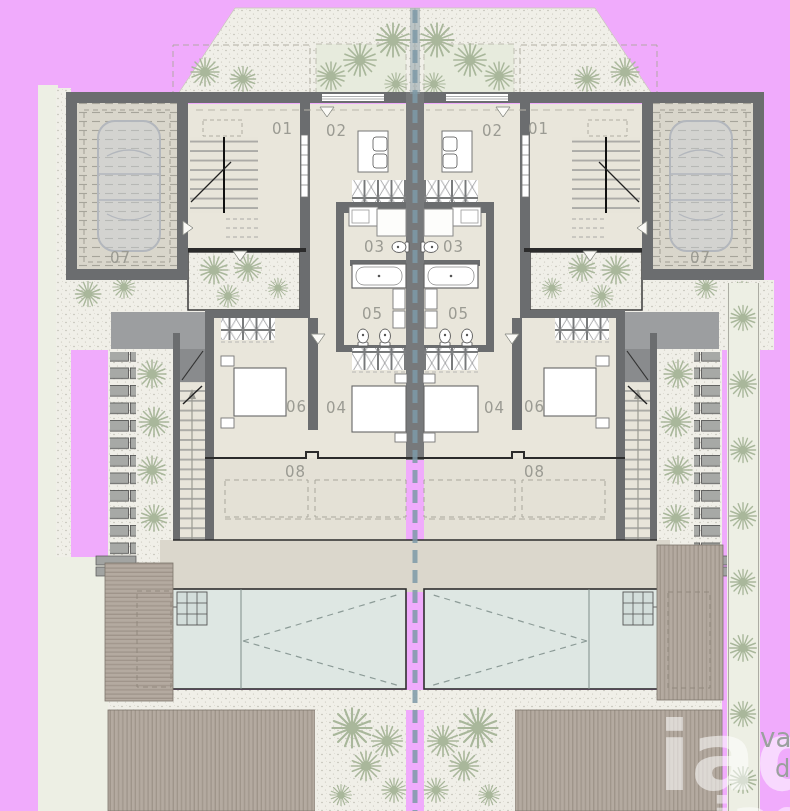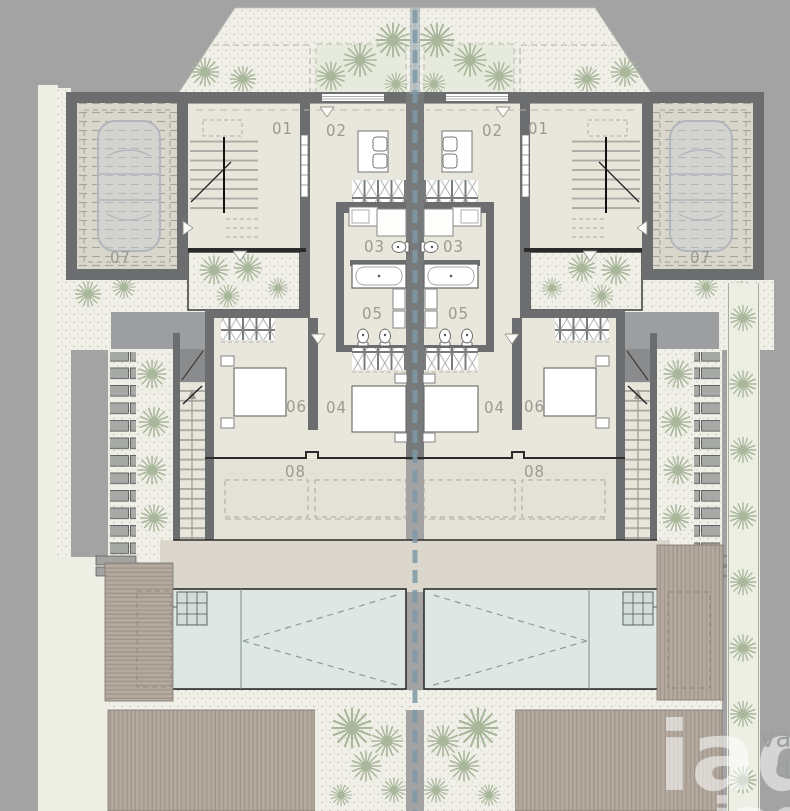--- a/index.html
+++ b/index.html
@@ -1,16 +1,16 @@
 <!DOCTYPE html>
 <html><head>
 <meta charset="utf-8">
 <style>
   html,body{margin:0;padding:0;background:#ffffff;}
-  .canvas{position:relative;width:790px;height:811px;background:#a3a3a3;overflow:hidden;
+  .canvas{position:relative;width:790px;height:811px;background:#f0abfc;overflow:hidden;
           font-family:"DejaVu Sans","Liberation Sans",sans-serif;}
   svg{position:absolute;left:0;top:0;}
   text.lbl{font-family:"DejaVu Sans","Liberation Sans",sans-serif;font-size:15px;
            letter-spacing:1px;fill:#9b9b93;}
   text.wm-big{font-family:"DejaVu Sans","Liberation Sans",sans-serif;font-weight:bold;}
   text.wm-frag{font-family:"DejaVu Sans","Liberation Sans",sans-serif;}
 </style>
 </head>
 <body>
 

